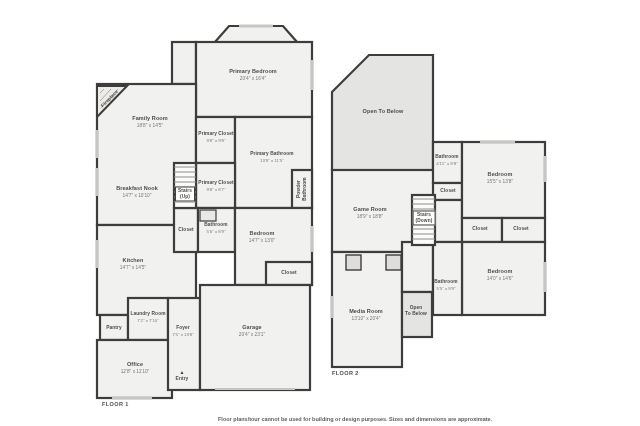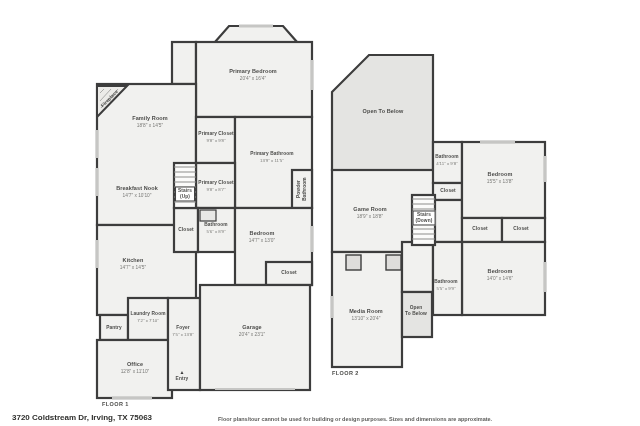--- a/index.html
+++ b/index.html
@@ -132,15 +132,14 @@
       <div class="room-label" style="left: 500px; top: 275px;"><span class="name">Bedroom</span><span class="dims">14'0" x 14'6"</span></div>
       <div class="room-label small" style="left: 446px; top: 285px;"><span class="name">Bathroom</span><span class="dims">5'5" x 9'9"</span></div>
       <div class="room-label small" style="left: 416px; top: 311px;"><span class="name">Open
 To Below</span></div>
       <div class="room-label" style="left: 366px; top: 315px;"><span class="name">Media Room</span><span class="dims">13'10" x 20'4"</span></div>
     </div>
 
   <div class="floor-tag" style="left:102px;top:401px">FLOOR 1</div>
   <div class="floor-tag" style="left:332px;top:370px">FLOOR 2</div>
 
-  <div class="address">3720 Coldstream Dr, Irving, TX 75063</div>
   <div class="disclaimer">Floor plans/tour cannot be used for building or design purposes. Sizes and dimensions are approximate.</div>
 </div>
 
 </body></html>

